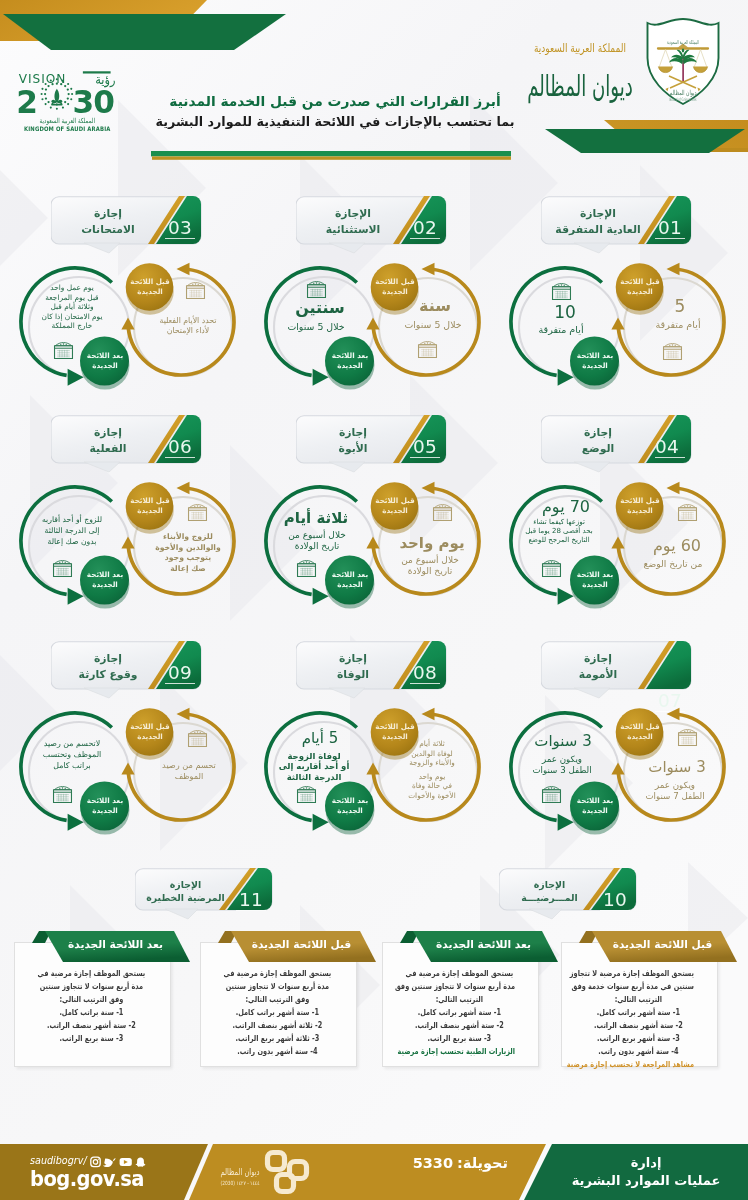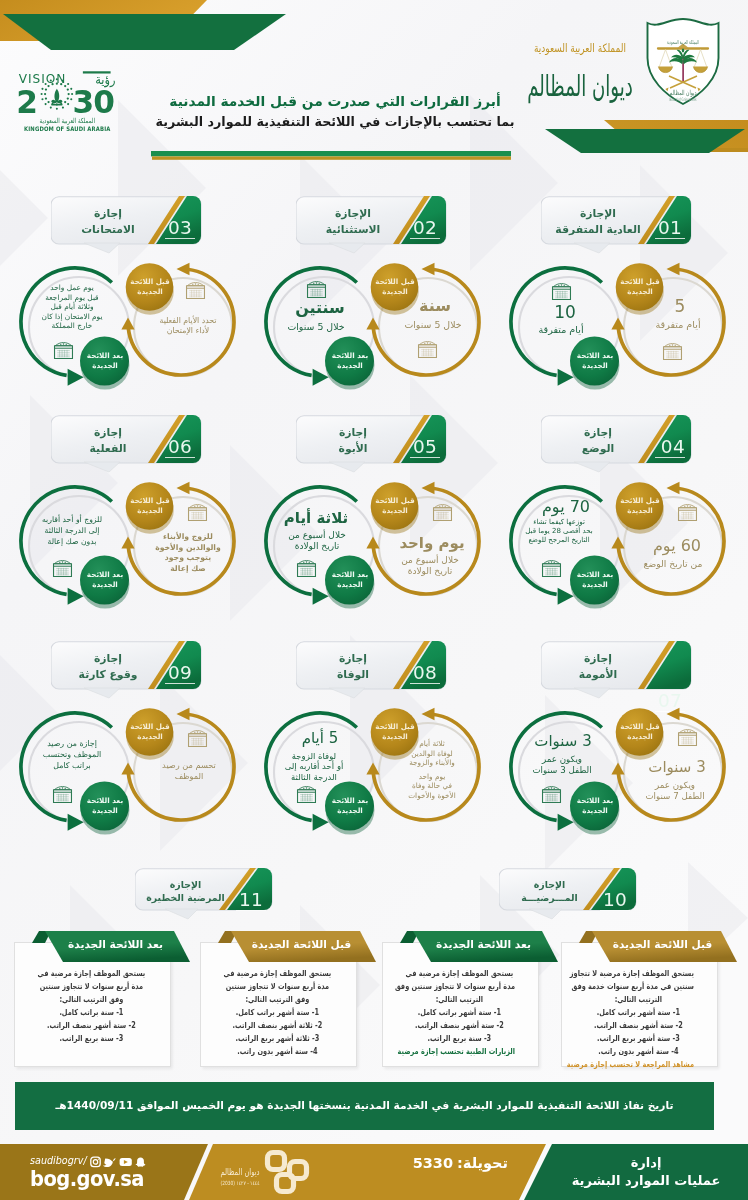--- a/index.html
+++ b/index.html
@@ -556,21 +556,21 @@
   <path d="M8 0.7 H142 a8 8 0 0 1 8 8 V40 a8 8 0 0 1 -8 8 H8 a8 8 0 0 1 -8 -8 V8.7 a8 8 0 0 1 8 -8 Z" fill="url(#chg3)" stroke="#d6d9df" stroke-width="1.1"></path>
   <polygon points="97,48 103,48 134,0 128,0" fill="url(#cgo3)" clip-path="url(#cc3)"></polygon>
   <polygon points="105,48 150,48 150,0 136,0" fill="url(#cgg3)" clip-path="url(#cc3)"></polygon>
   <polygon points="33,47 69,47 58,57" fill="#e7eaee" stroke="#dcdfe3" stroke-width="0.7"></polygon>
   </g>
  </svg>
  <div class="abs rtl" style="left:3px;top:10px;width:108px;text-align:center;color:#2f6b4f;font-size:10.8px;font-weight:bold;line-height:15.5px;white-space:nowrap;">
   <div>إجازة</div>
   <div>الوضع</div>
  </div>
- <div class="abs" style="left:114px;top:22px;width:30px;text-align:right;">
+ <div class="abs" style="left:114px;top:22px;width:30px;text-align:left;">
   <div style="color:#e9f7ef;font-size:18.5px;line-height:20px;letter-spacing:0.3px;font-weight:400;-webkit-font-smoothing:antialiased;">04</div>
   <div style="height:1.1px;background:rgba(255,255,255,.8);margin:0 0px;"></div>
  </div>
 </div>
 <div class="abs" style="left:500px;top:474px;width:250px;height:165px;">
 <svg width="250" height="165" viewBox="0 0 250 165">
 <defs>
 <radialGradient id="pg3" cx="0.38" cy="0.3" r="0.85">
 <stop offset="0" stop-color="#239059"></stop>
             <stop offset="0.6" stop-color="#0f7a45"></stop>
@@ -1083,21 +1083,21 @@
             <path d="M6.9 8.2 V15.9 M9.5 8.2 V15.9 M12.1 8.2 V15.9 M14.7 8.2 V15.9"></path>
           </g>
           <g fill="#2e7b54">
             <circle cx="8.2" cy="2.7" r="0.72"></circle>
             <circle cx="11" cy="2.1" r="0.72"></circle>
             <circle cx="13.8" cy="2.7" r="0.72"></circle>
           </g>
         </svg>
       </div>
 <div class="abs rtl" style="left:32px;top:30px;width:66px;text-align:center;color:#1d6442;font-size:15px;line-height:16.5px;font-weight:400;white-space:nowrap;">5 أيام</div>
-<div class="abs rtl" style="left:16px;top:51px;width:86px;color:#1d6442;font-size:8.5px;line-height:10.37px;font-weight:normal;text-align:center;">
+<div class="abs rtl" style="left:16px;top:51px;width:86px;color:#1d6442;font-size:8.5px;line-height:10.37px;font-weight:bold;text-align:center;">
         <div>لوفاة الزوجة</div>
         <div>أو أحد أقاربه إلى</div>
         <div>الدرجة الثالثة</div>
       </div>
 <div class="abs rtl" style="left:132px;top:39px;width:90px;color:#9c8c5f;font-size:7.3px;line-height:9.6px;font-weight:normal;text-align:center;">
         <div>ثلاثة أيام</div>
         <div>لوفاة الوالدين</div>
         <div>والأبناء والزوجة</div>
         <div style="height:4px"></div>
         <div>يوم واحد</div>
@@ -1189,21 +1189,21 @@
             <path d="M6.9 8.2 V15.9 M9.5 8.2 V15.9 M12.1 8.2 V15.9 M14.7 8.2 V15.9"></path>
           </g>
           <g fill="#2e7b54">
             <circle cx="8.2" cy="2.7" r="0.72"></circle>
             <circle cx="11" cy="2.1" r="0.72"></circle>
             <circle cx="13.8" cy="2.7" r="0.72"></circle>
           </g>
         </svg>
       </div>
 <div class="abs rtl" style="left:17px;top:39px;width:90px;color:#1d6442;font-size:7.9px;line-height:10.8px;font-weight:normal;text-align:center;">
-        <div>إجازة من رصيد</div>
+        <div>لاتحسم من رصيد</div>
         <div>الموظف وتحتسب</div>
         <div>براتب كامل</div>
       </div>
 <div class="abs" style="left:177px;top:30px;">
         <svg width="21" height="17.43" viewBox="0 0 22 18.2">
           <path d="M1.6 3.9 H20.4 V17.4 H1.6 Z" fill="none" stroke="#b0a072" stroke-width="1.15"></path>
           <path d="M1.6 6.5 H20.4" stroke="#b0a072" stroke-width="1.05" fill="none"></path>
           <path d="M2.4 3.9 C6.0 1.0 8.6 0.6 11 0.6 C13.4 0.6 16.0 1.0 19.6 3.9 Z" fill="none" stroke="#b0a072" stroke-width="0.95" stroke-linejoin="round"></path>
           <g fill="none" stroke="#b0a072" stroke-width="0.48" opacity="0.6">
             <path d="M4.4 9.0 H17.6 M4.4 11.3 H17.6 M4.4 13.6 H17.6 M4.4 15.5 H17.6"></path>
@@ -1386,23 +1386,20 @@
 <div class="abs rtl" style="left:26px;top:-10px;width:151px;text-align:center;color:#ffffff;font-size:10.6px;font-weight:bold;line-height:26px;">بعد اللائحة الجديدة</div>
 <div class="abs rtl" style="left:8px;top:26px;width:139px;text-align:center;color:#3c3c3c;font-size:8.2px;line-height:13.0px;font-weight:bold;white-space:nowrap;transform:scaleX(0.80);transform-origin:69px 0;">
 <div>يستحق الموظف إجازة مرضية في</div>
 <div>مدة أربع سنوات لا تتجاوز سنتين</div>
 <div>وفق الترتيب التالي:</div>
 <div>1- سنة براتب كامل.</div>
 <div>2- ستة أشهر بنصف الراتب.</div>
 <div>3- سنة بربع الراتب.</div>
 </div>
 </div>
-<div class="abs" style="left:15px;top:1082px;width:699px;height:48px;background:#136e42;">
-      <div class="abs rtl" style="left:0;top:17px;width:699px;text-align:center;color:#fff;font-size:10.6px;font-weight:bold;">تاريخ نفاذ اللائحة التنفيذية للموارد البشرية في الخدمة المدنية بنسختها الجديدة هو يوم الخميس الموافق 1440/09/11هـ</div>
-    </div>
 
 <div class="abs" style="left:0;top:1144px;width:748px;height:56px;">
  <svg class="abs" style="left:0;top:0" width="748" height="56">
   <polygon points="0,0 208,0 184,56 0,56" fill="#9a7518"></polygon>
   <polygon points="213,0 546,0 519,56 189,56" fill="#bd8d21"></polygon>
   <polygon points="552,0 748,0 748,56 524,56" fill="#126a40"></polygon>
  </svg>
  <div class="abs rtl" style="left:556px;top:10px;width:180px;text-align:center;color:#ffffff;">
    <div style="font-size:13px;font-weight:bold;line-height:18px;">إدارة</div>
    <div style="font-size:13px;font-weight:bold;line-height:18px;">عمليات الموارد البشرية</div>

